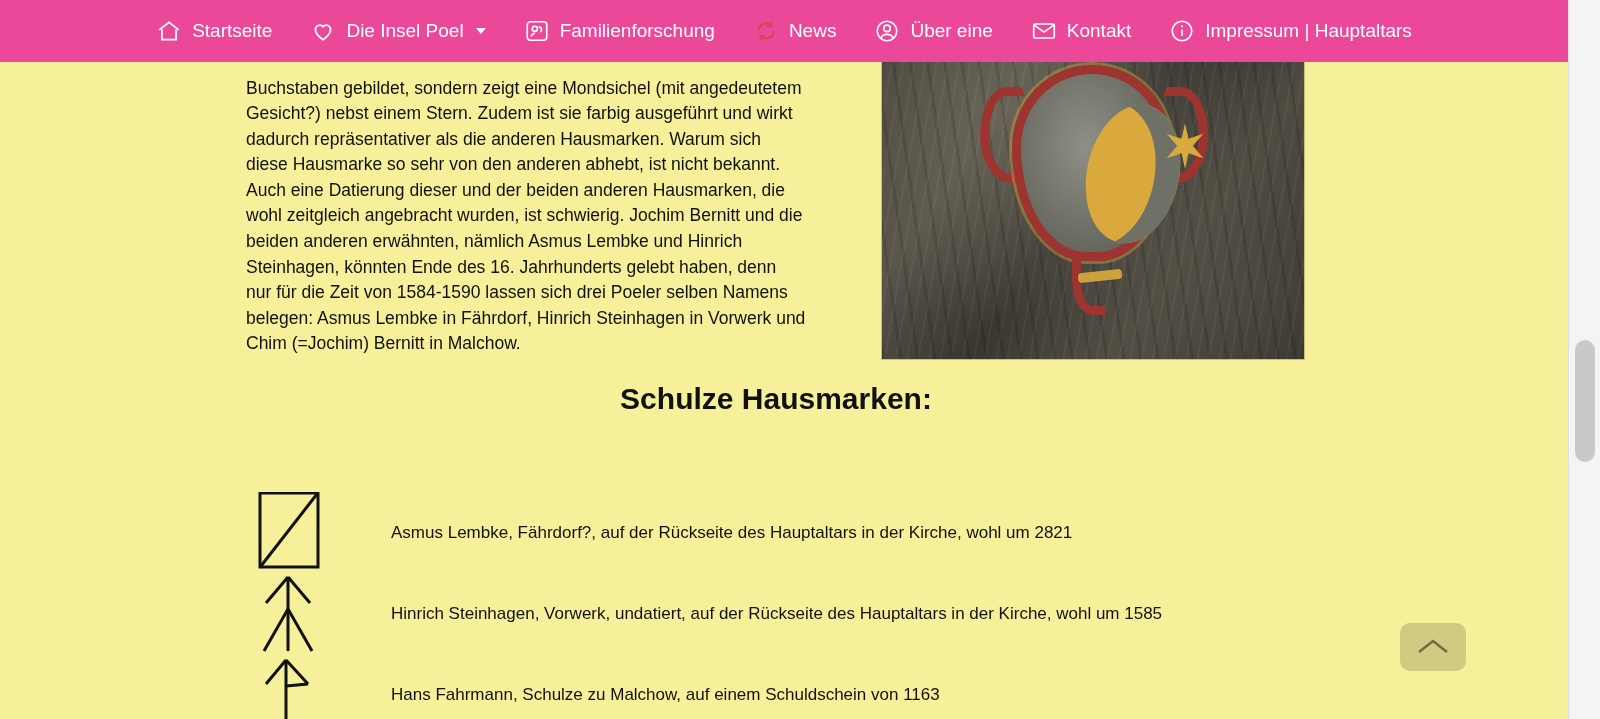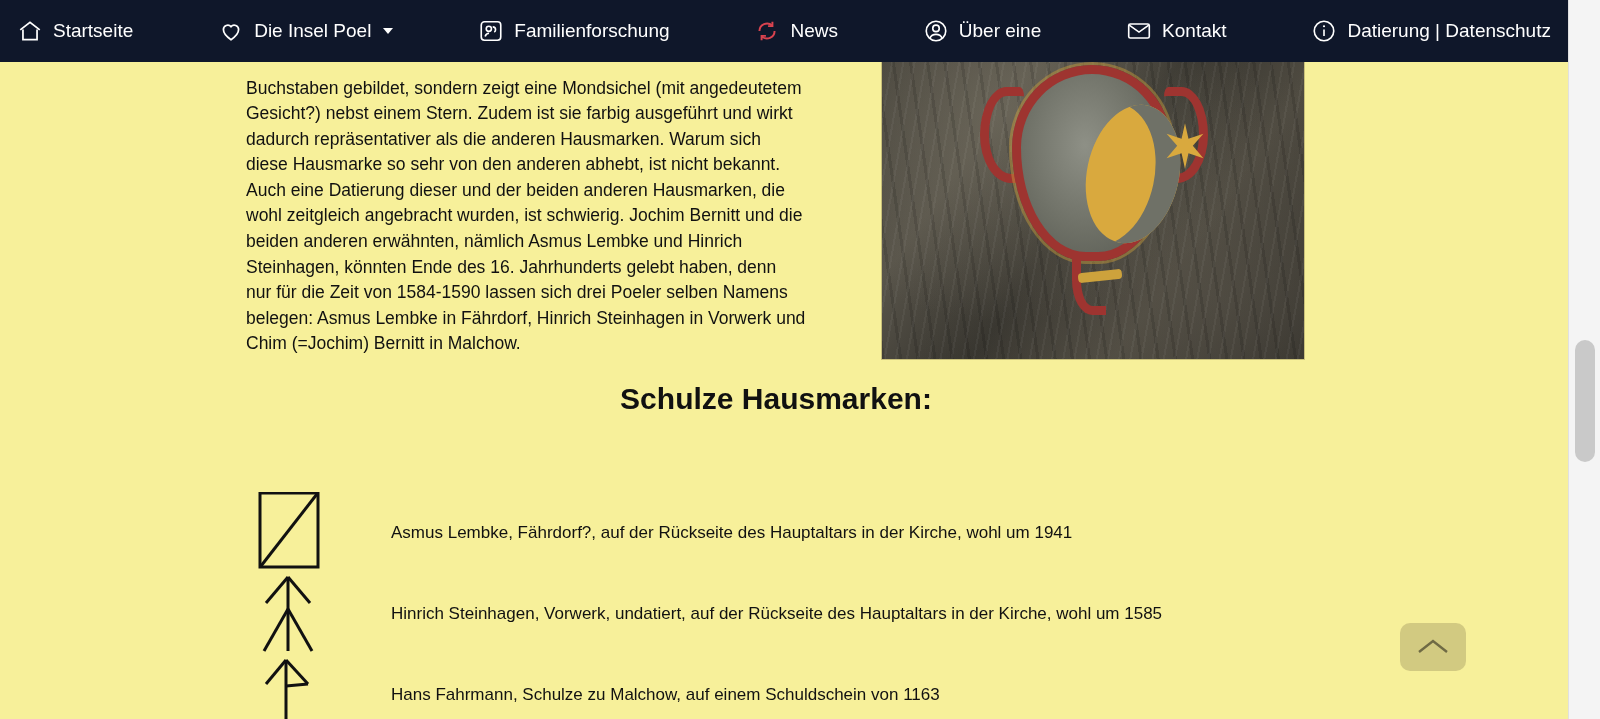--- a/index.html
+++ b/index.html
@@ -21,25 +21,25 @@
     background: #f7f09a;
     overflow: hidden;
   }
 
   
   .navbar {
     position: absolute;
     top: 0; left: 0;
     width: 1568px;
     height: 62px;
-    background: #0f172a;
+    background: #ec4899;
     display: flex;
     align-items: center;
-    justify-content: space-between;
-    gap: 16px;
+    justify-content: center;
+    gap: 4px;
     z-index: 20;
   }
   .nav-item {
     display: flex;
     align-items: center;
     gap: 10px;
     color: #ffffff;
     font-size: 19px;
     padding: 0 17px;
     height: 62px;
@@ -318,21 +318,21 @@
     </div>
 
     <div class="nav-item">
       <span class="nav-icon">
         <svg width="26" height="26" viewBox="0 0 24 24" fill="none" stroke="#ffffff" stroke-width="1.5">
           <circle cx="12" cy="12" r="9"></circle>
           <path d="M12 10.5v6"></path>
             <circle cx="12" cy="7.6" r="1" fill="#ffffff" stroke="none"></circle>
         </svg>
       </span>
-      <span class="label">Datierung | Datenschutz</span>
+      <span class="label">Impressum | Hauptaltars</span>
     </div>
 
   </div>
 
   <div class="content">
 
     <p class="article-text">Buchstaben gebildet, sondern zeigt eine Mondsichel (mit angedeutetem Gesicht?) nebst einem Stern. Zudem ist sie farbig ausgeführt und wirkt dadurch repräsentativer als die anderen Hausmarken. Warum sich diese Hausmarke so sehr von den anderen abhebt, ist nicht bekannt. Auch eine Datierung dieser und der beiden anderen Hausmarken, die wohl zeitgleich angebracht wurden, ist schwierig. Jochim Bernitt und die beiden anderen erwähnten, nämlich Asmus Lembke und Hinrich Steinhagen, könnten Ende des 16. Jahrhunderts gelebt haben, denn nur für die Zeit von 1584-1590 lassen sich drei Poeler selben Namens belegen: Asmus Lembke in Fährdorf, Hinrich Steinhagen in Vorwerk und Chim (=Jochim) Bernitt in Malchow.</p>
 
     <div class="photo">
       <div class="photo-inner"></div>
@@ -357,21 +357,21 @@
 
     <div class="marks">
 
       <div class="mark-row">
         <div class="mark-glyph">
           <svg width="72" height="81" viewBox="0 0 72 81">
             <rect x="2" y="1" width="58" height="74" fill="none" stroke="#111111" stroke-width="3"></rect>
             <line x1="3" y1="74" x2="59" y2="2" stroke="#111111" stroke-width="3"></line>
           </svg>
         </div>
-        <div class="mark-text">Asmus Lembke, Fährdorf?, auf der Rückseite des Hauptaltars in der Kirche, wohl um 1941</div>
+        <div class="mark-text">Asmus Lembke, Fährdorf?, auf der Rückseite des Hauptaltars in der Kirche, wohl um 2821</div>
       </div>
 
       <div class="mark-row">
         <div class="mark-glyph">
           <svg width="72" height="81" viewBox="0 0 72 81">
             <line x1="30" y1="4" x2="30" y2="78" stroke="#111111" stroke-width="3"></line>
             <line x1="30" y1="4" x2="8" y2="30" stroke="#111111" stroke-width="3"></line>
             <line x1="30" y1="4" x2="52" y2="30" stroke="#111111" stroke-width="3"></line>
             <line x1="30" y1="36" x2="6" y2="78" stroke="#111111" stroke-width="3"></line>
             <line x1="30" y1="36" x2="54" y2="78" stroke="#111111" stroke-width="3"></line>

